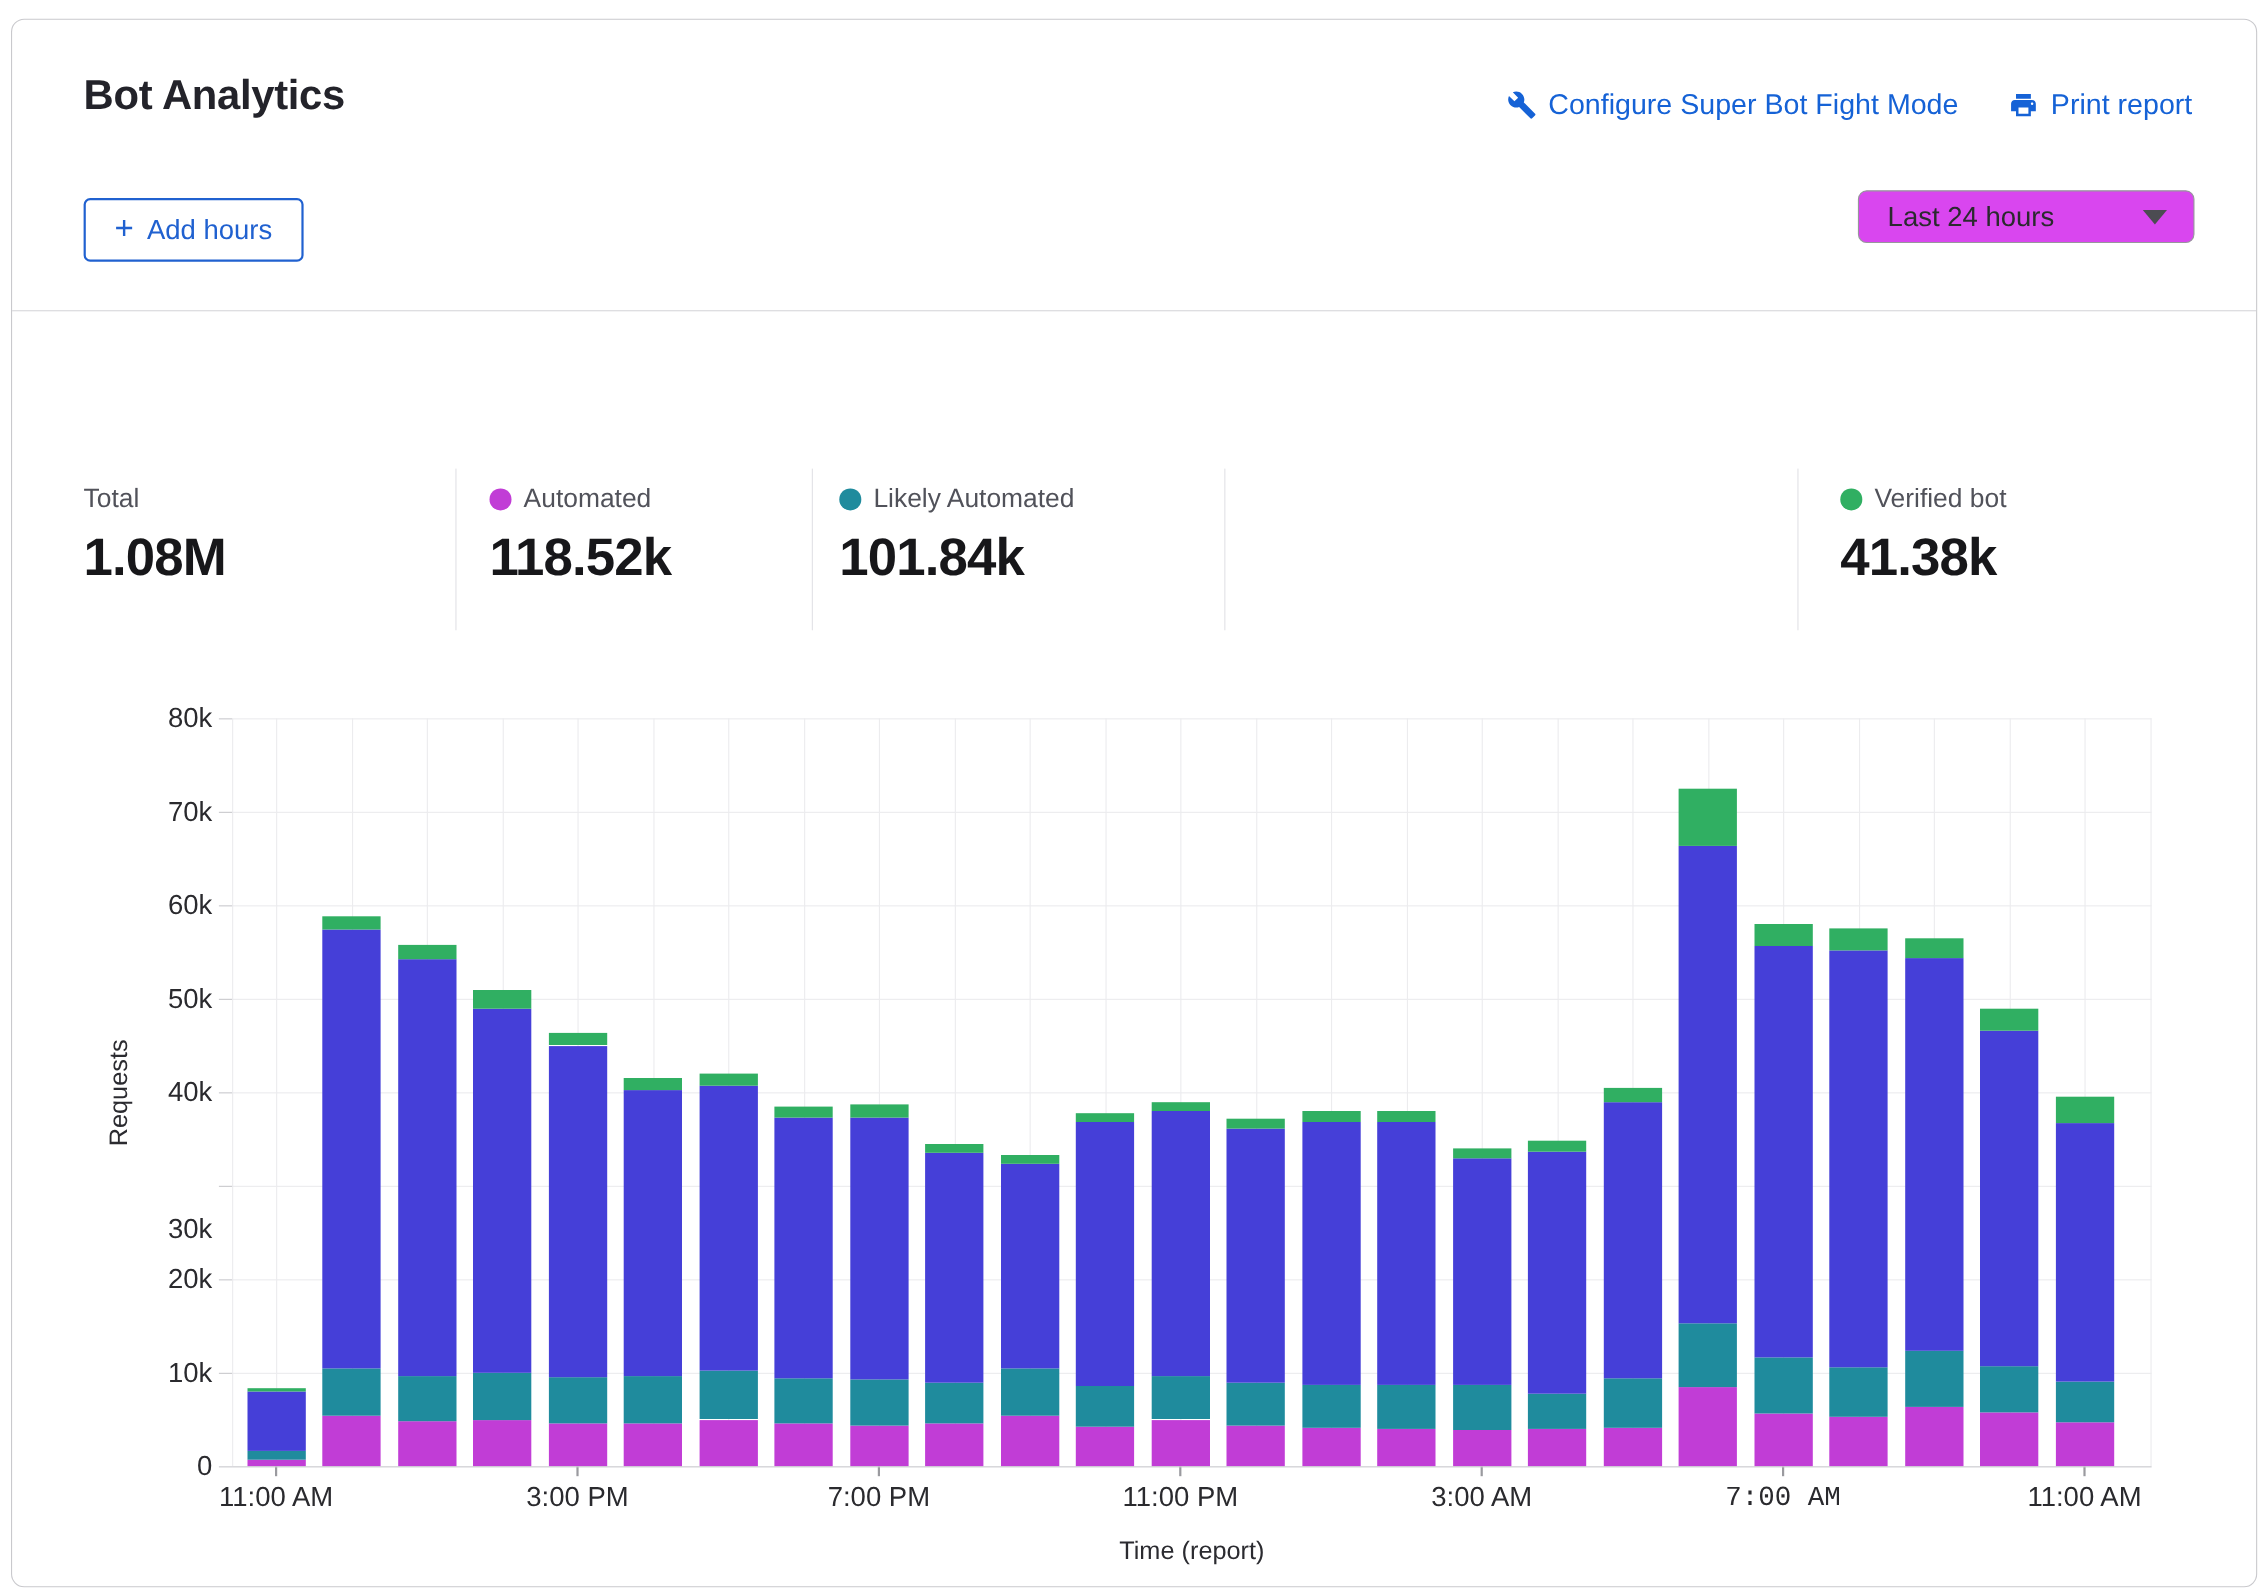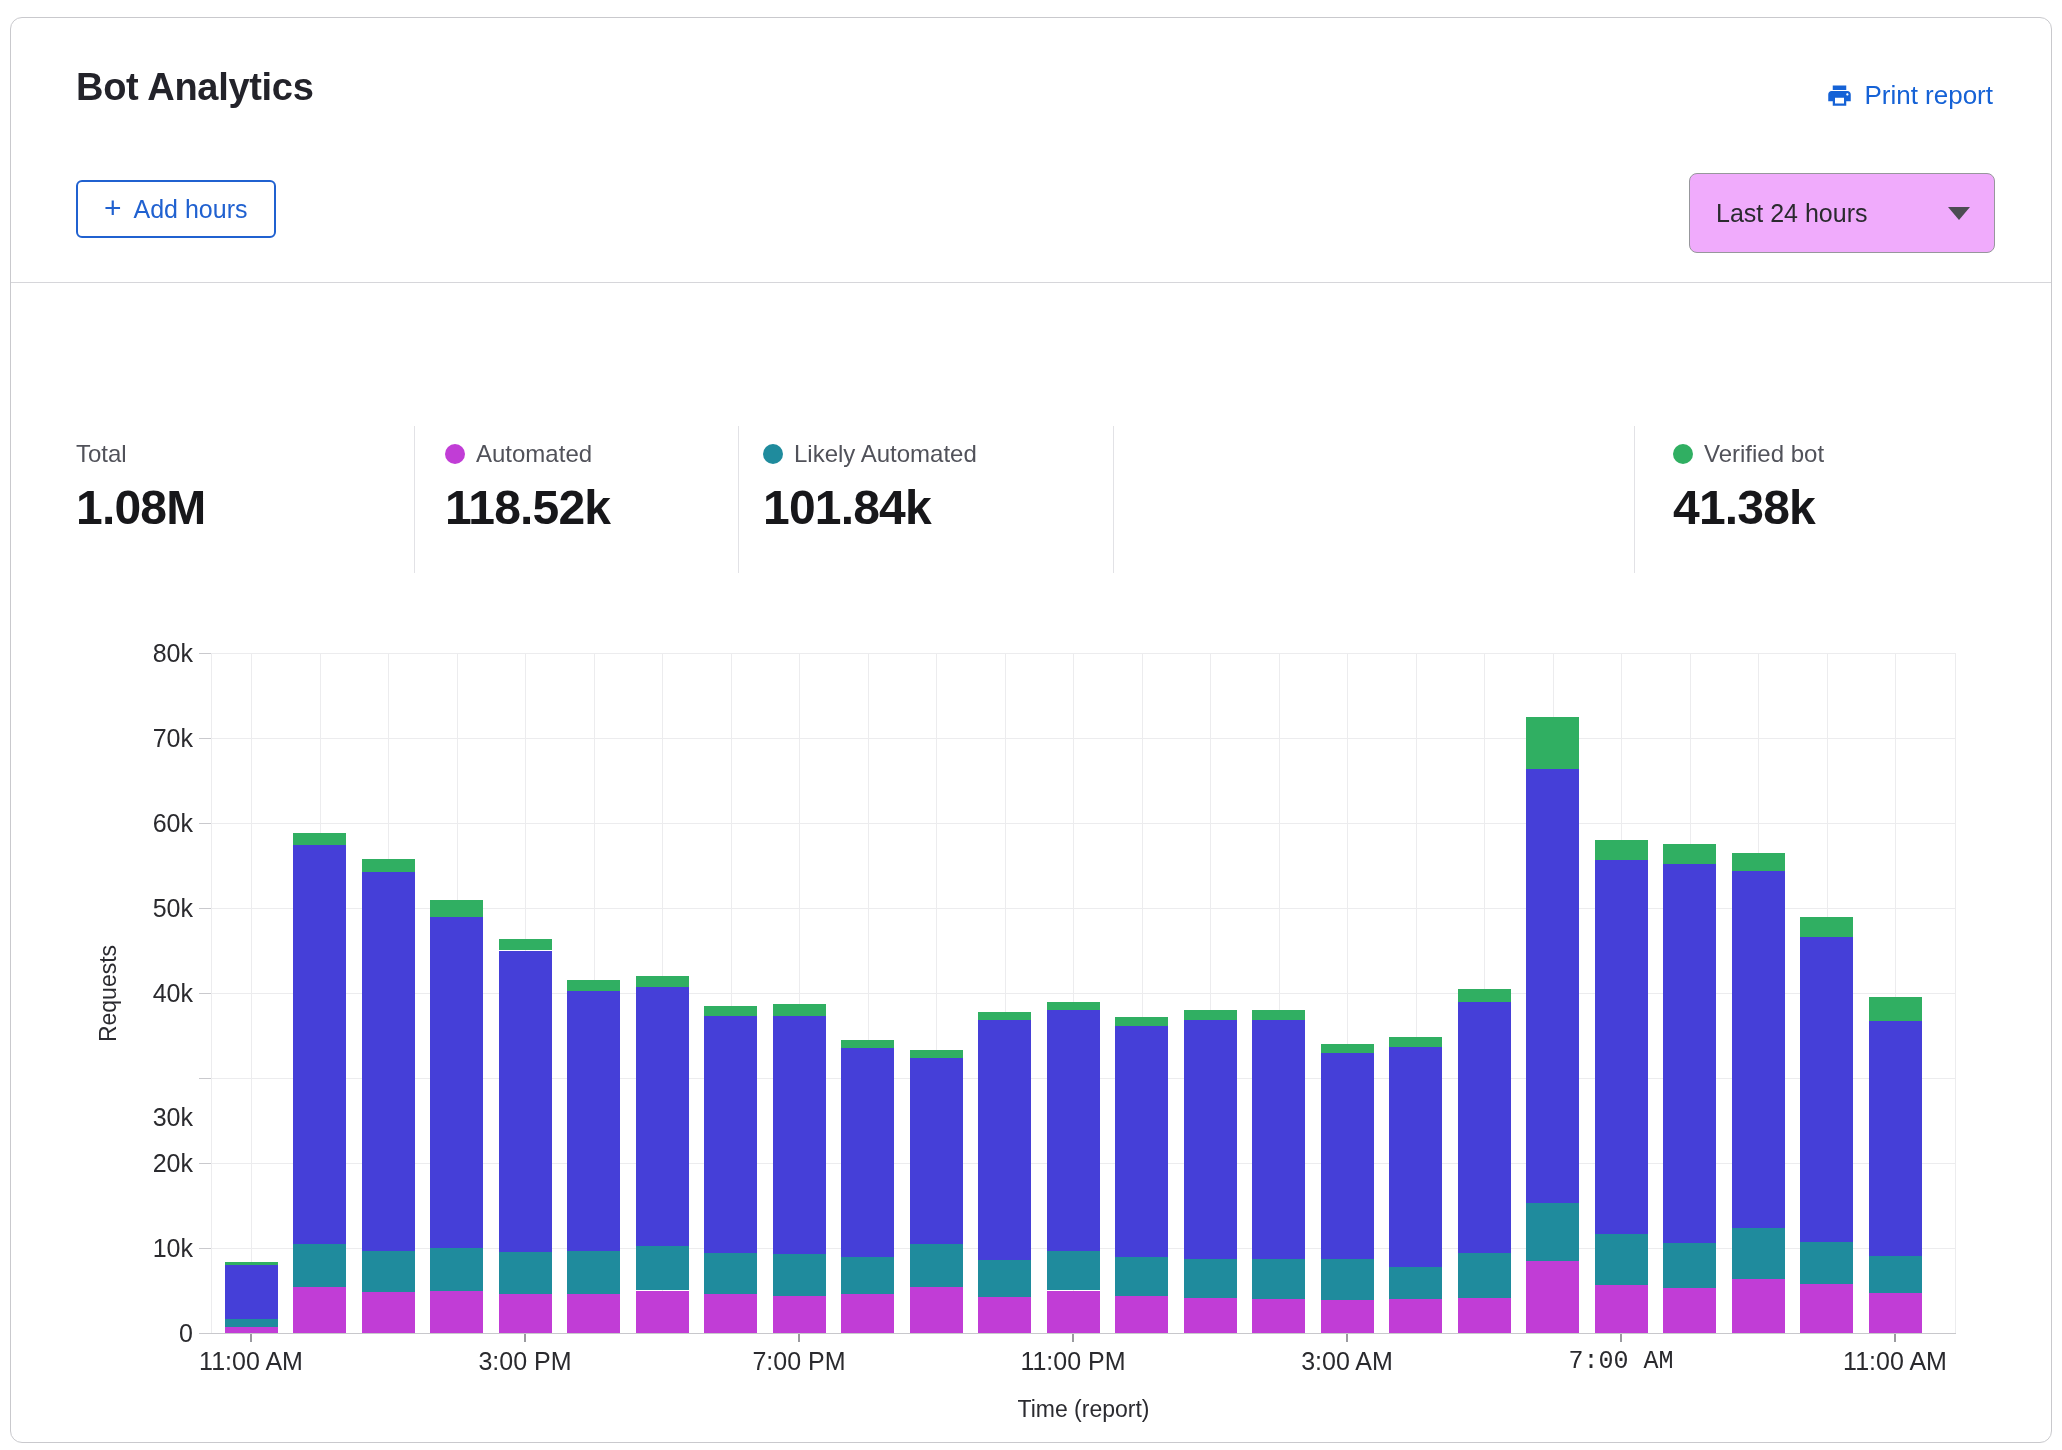--- a/index.html
+++ b/index.html
@@ -13,22 +13,22 @@
                 color:#23232a; letter-spacing:-0.3px; }
   .header-links { position:absolute; right:58px; top:62px; display:flex; gap:46px; align-items:center; }
   .hlink { display:inline-flex; align-items:center; gap:11px; color:#1562d6; font-size:26px;
            text-decoration:none; cursor:pointer; }
   .hlink svg { width:27px; height:27px; fill:#1562d6; }
   .btn-add-filter { position:absolute; left:65px; top:162px; height:58px; display:inline-flex;
                     align-items:center; gap:12px; padding:0 26px; background:#fff;
                     border:2px solid #2061d0; border-radius:6px; color:#2061d0; font-size:25px;
                     font-family:"Liberation Sans", sans-serif; cursor:pointer; }
   .btn-add-filter .plus { font-size:30px; font-weight:400; line-height:1; margin-top:-3px; }
-  .dropdown { position:absolute; right:56px; top:155px; width:306px; height:80px;
-              border:1.5px solid #97979c; border-radius:8px; background:#f0abfc; display:flex;
+  .dropdown { position:absolute; right:56px; top:155px; width:306px; height:48px;
+              border:1.5px solid #97979c; border-radius:8px; background:#d946ef; display:flex;
               align-items:center; justify-content:space-between; padding:0 24px 0 26px; cursor:pointer; }
   .dropdown-value { font-size:25px; color:#2a2a2e; }
   .caret { width:0; height:0; border-left:11px solid transparent; border-right:11px solid transparent;
            border-top:13px solid #4c4c52; }
   .header-divider { position:absolute; left:0; top:264px; width:100%; height:1px; background:#d6d6da; }
   
   .section-title-row { position:absolute; left:65px; top:342px; display:flex; align-items:center; gap:18px; }
   .section-title { font-size:29px; font-weight:700; color:#202027; }
   .pie-icon svg { width:30px; height:30px; display:block; }
   
@@ -58,20 +58,26 @@
 </style>
 </head>
 <body>
 
 <div class="page">
   <div class="card">
 
     <h1 class="page-title">Bot Analytics</h1>
 
     <div class="header-links">
+      <a class="hlink">
+        <svg viewBox="0 0 24 24" aria-hidden="true">
+          <path d="M22.7 19l-9.1-9.1c.9-2.3.4-5-1.5-6.9-2-2-5-2.4-7.4-1.3L9 6 6 9 1.6 4.7C.4 7.1.9 10.1 2.9 12.1c1.9 1.9 4.6 2.4 6.9 1.5l9.1 9.1c.4.4 1 .4 1.4 0l2.3-2.3c.5-.4.5-1.1.1-1.4z"></path>
+        </svg>
+        <span>Configure Super Bot Fight Mode</span>
+      </a>
       <a class="hlink">
         <svg viewBox="0 0 24 24" aria-hidden="true">
           <path d="M19 8H5c-1.66 0-3 1.34-3 3v6h4v4h12v-4h4v-6c0-1.66-1.34-3-3-3zm-3 11H8v-5h8v5zm3-7c-.55 0-1-.45-1-1s.45-1 1-1 1 .45 1 1-.45 1-1 1zm-1-9H6v4h12V3z"></path>
         </svg>
         <span>Print report</span>
       </a>
     </div>
 
     <button class="btn-add-filter">
       <span class="plus">+</span>

